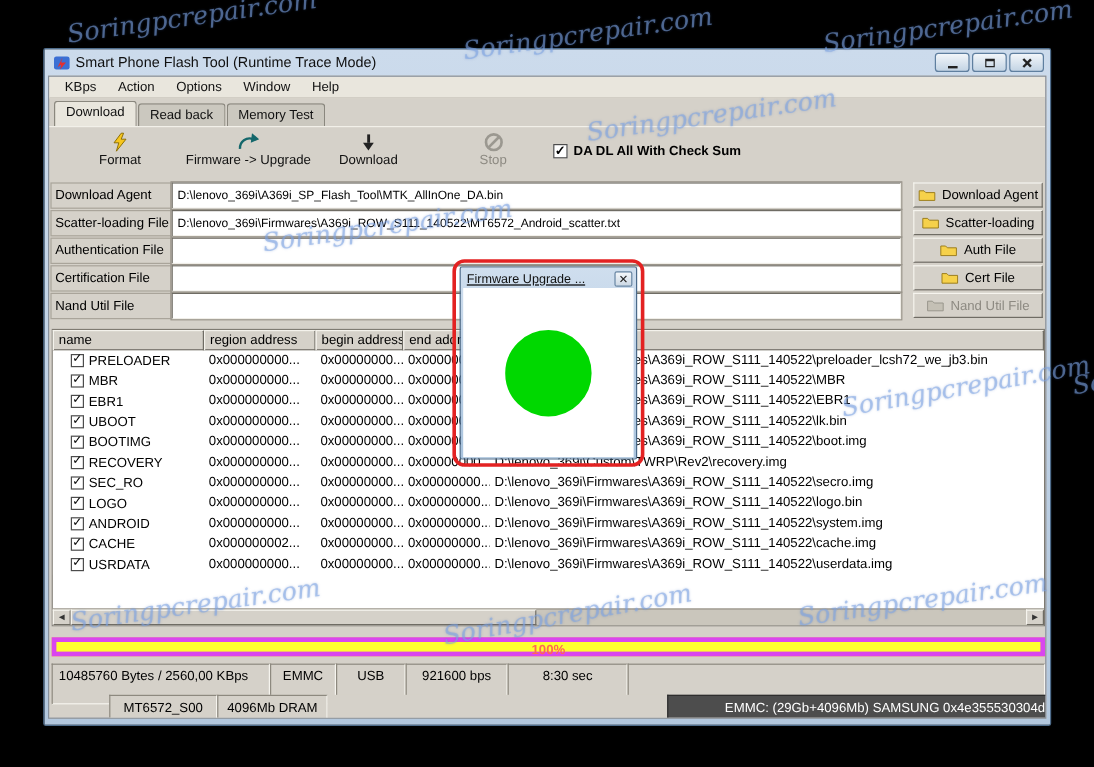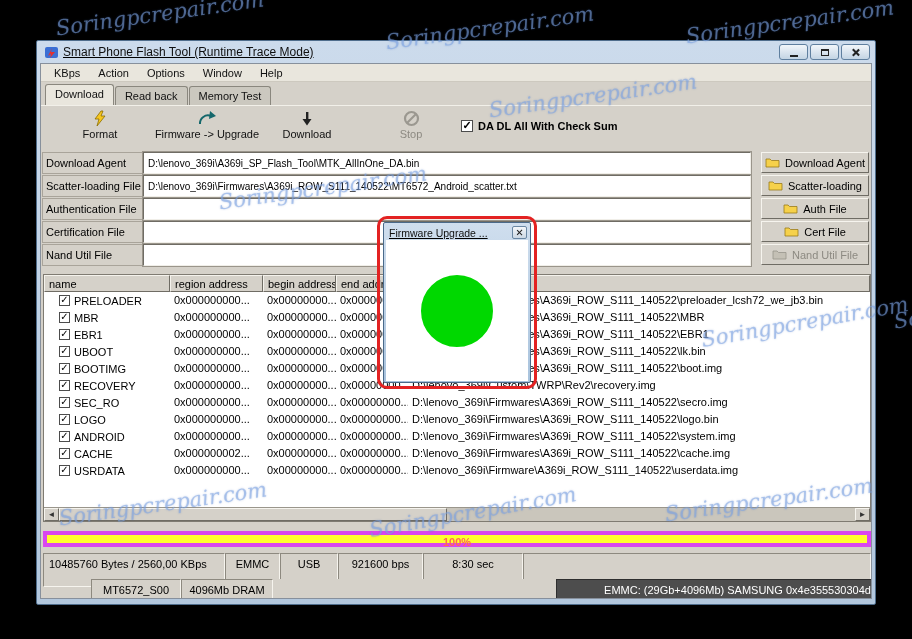--- a/index.html
+++ b/index.html
@@ -4,21 +4,21 @@
 <style>
   * { margin:0; padding:0; box-sizing:border-box; }
   html,body { width:912px; height:639px; }
   body { background:#000; overflow:hidden; position:relative;
          font-family:"Liberation Sans", sans-serif; }
 
   
   .window { position:absolute; left:36px; top:40px; width:840px; height:565px;
             background:linear-gradient(#ccdbec,#b2c7dd);
             border:1px solid #4f6d8c; border-radius:2px; padding:0 3px 3px 3px; }
-  .titlebar { height:22px; display:flex; align-items:center; padding:11px 2px;text-decoration:underline; }
+  .titlebar { height:22px; display:flex; align-items:center; padding:11px 2px; }
   .appicon { width:15px; height:15px; margin:0 4px 0 2px; flex:0 0 auto; }
   .title { font-size:12px; color:#101010; white-space:nowrap; }
   .winbtns { margin-left:auto; display:flex; }
   .wbtn { width:29px; height:16px; margin-left:2px;
           background:linear-gradient(#f2f6fa,#c3d4e4);
           border:1px solid #5f7f9f; border-radius:3px;
           display:flex; align-items:center; justify-content:center; }
   .ic-min { width:8px; height:2px; background:#222; margin-top:7px; }
   .ic-max { width:8px; height:7px; border:1px solid #222; border-top-width:2px; }
   .ic-x { position:relative; width:9px; height:9px; }
@@ -371,21 +371,21 @@
             <span class="tcell c-loc">D:\lenovo_369i\Firmwares\A369i_ROW_S111_140522\cache.img</span>
           </div>
           <div class="trow">
             <span class="tcell c-name">
               <span class="cbx checked"></span>
               <span>USRDATA</span>
             </span>
             <span class="tcell c-region">0x000000000...</span>
             <span class="tcell c-begin">0x00000000...</span>
             <span class="tcell c-end">0x00000000...</span>
-            <span class="tcell c-loc">D:\lenovo_369i\Firmware\A369i_ROW_S111_140522\userdata.img</span>
+            <span class="tcell c-loc">D:\lenovo_369i\Firmwares\A369i_ROW_S111_140522\userdata.img</span>
           </div>
         </div>
       <div class="hscroll">
         <span class="sbtn">◄</span>
         <span class="sthumb"></span>
         <span class="strack"></span>
         <span class="sbtn sright">►</span>
       </div>
     </div>
 

